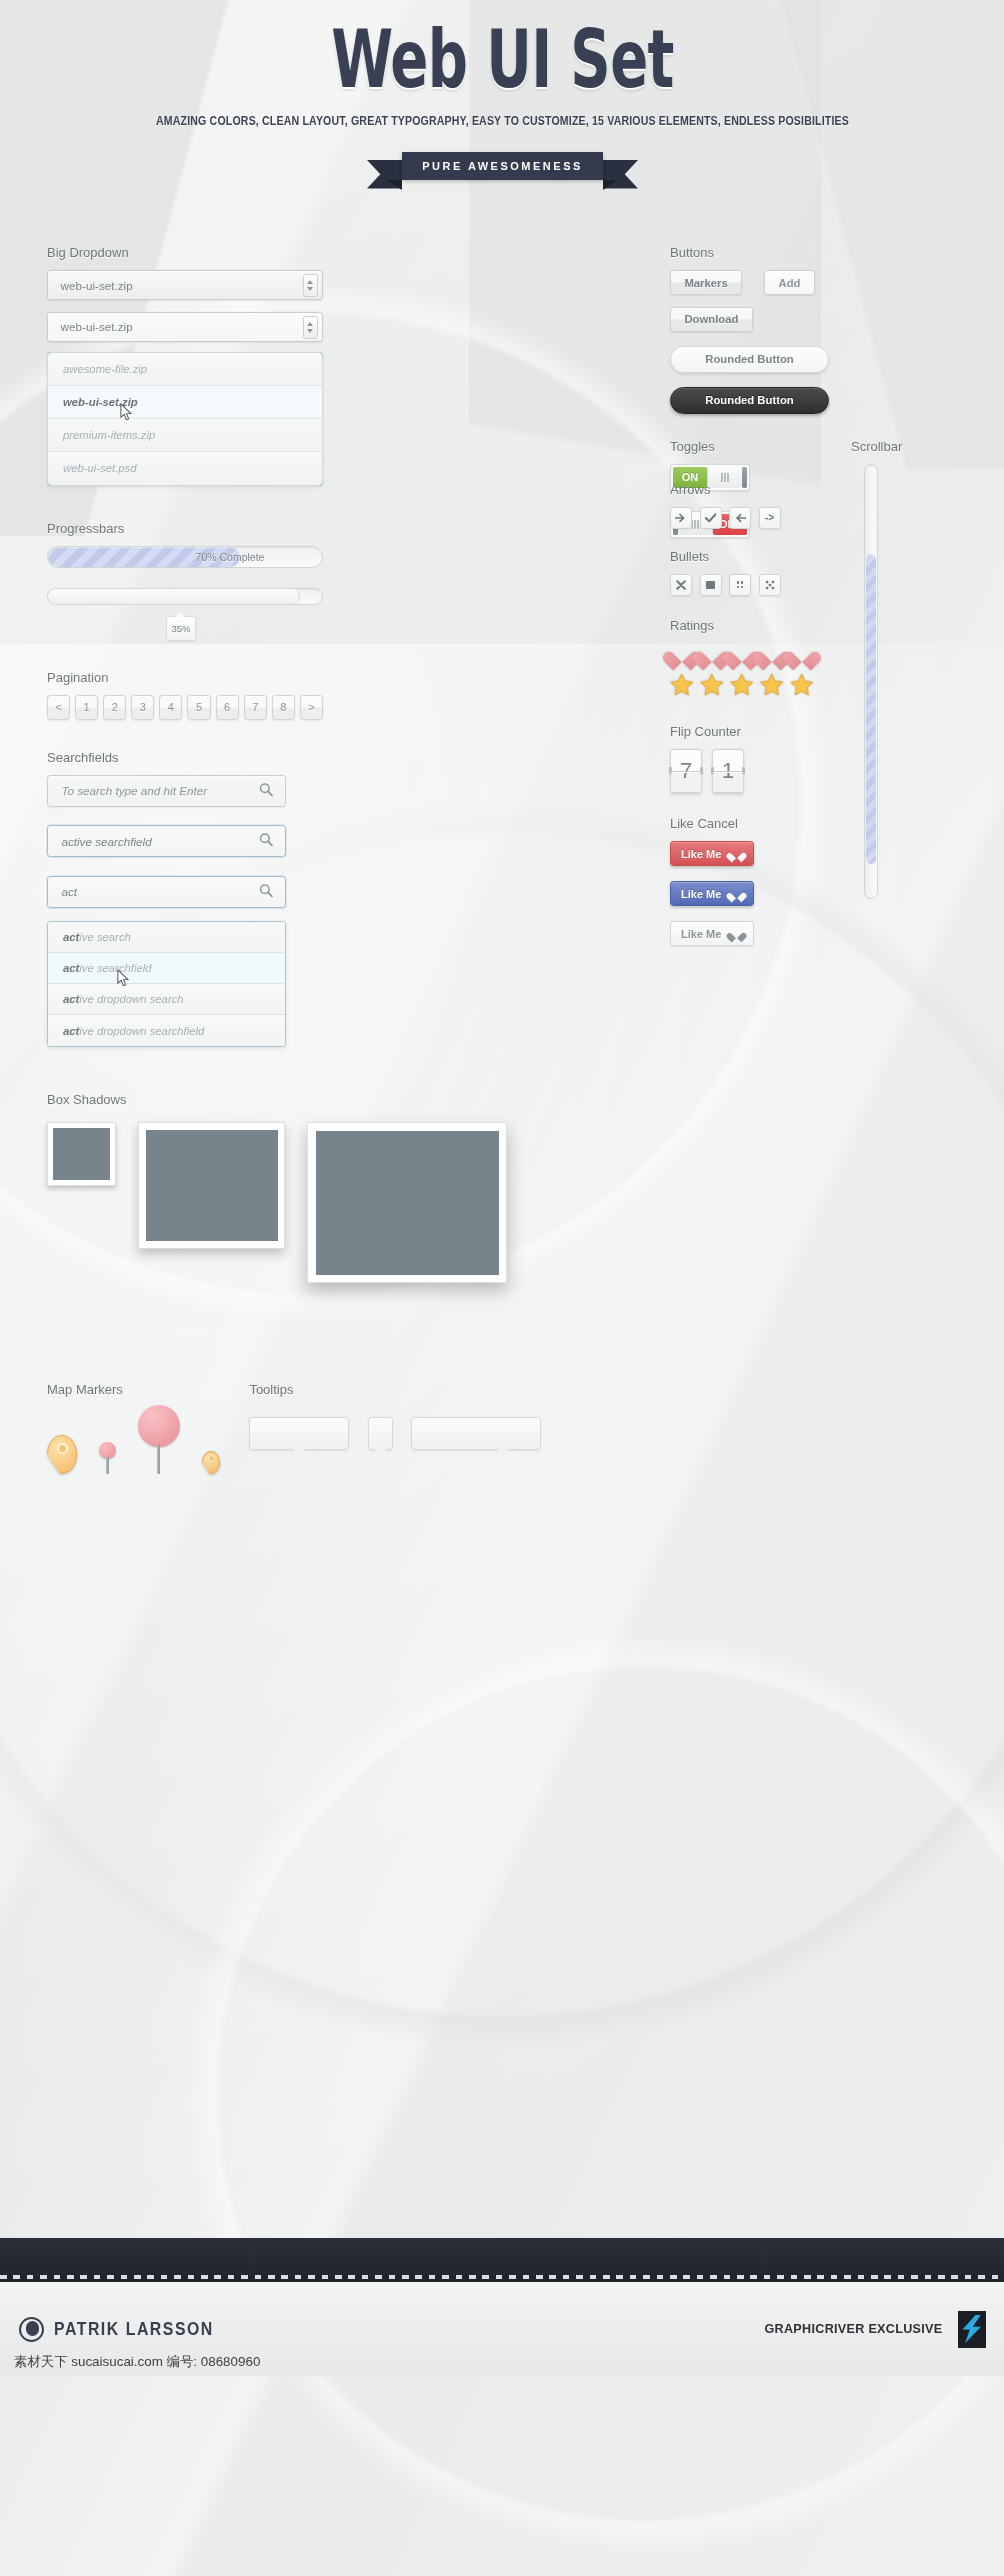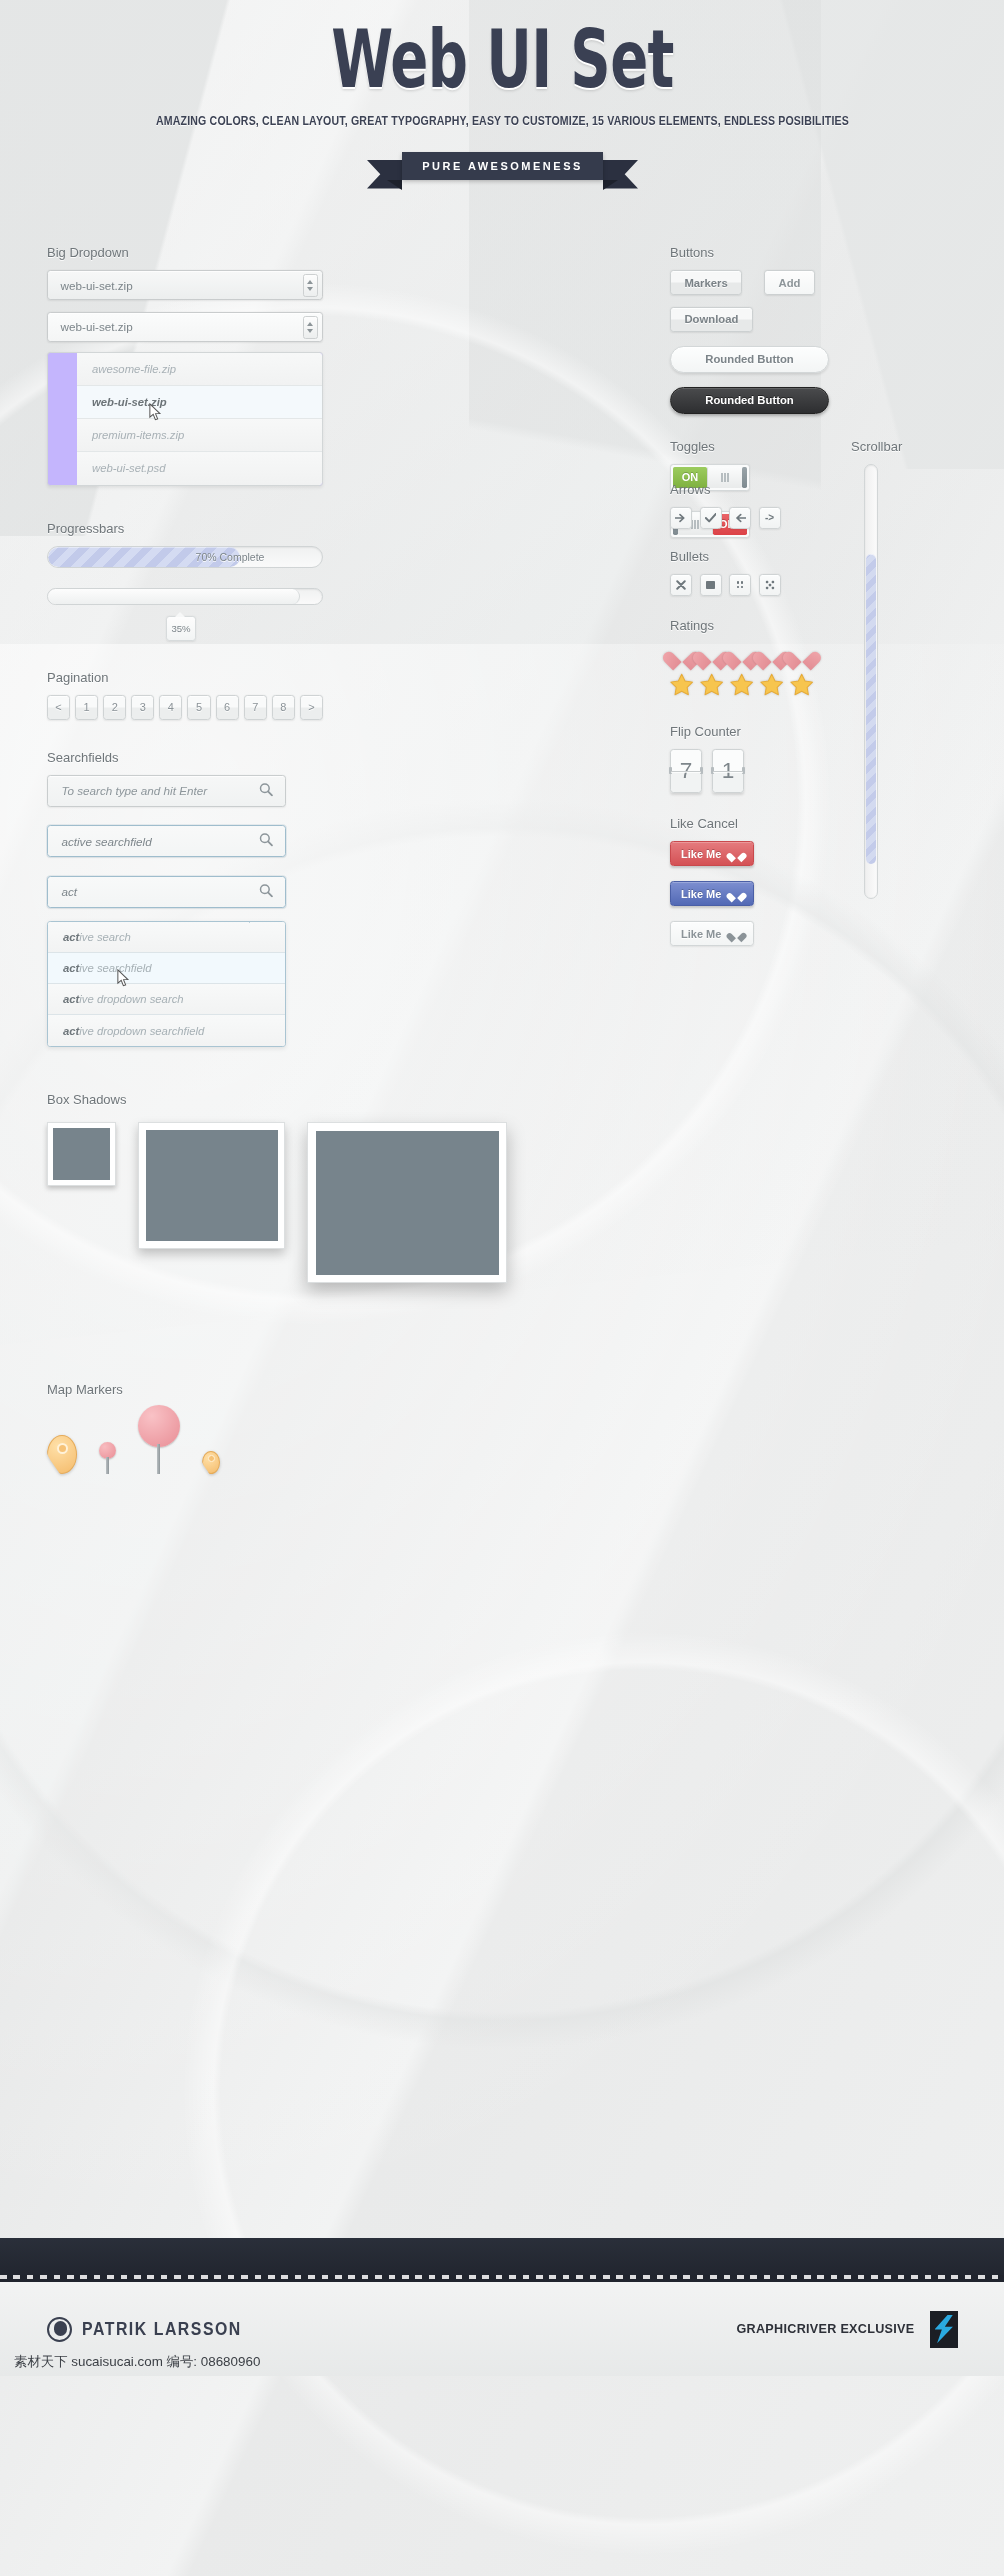--- a/index.html
+++ b/index.html
@@ -94,21 +94,21 @@
     position:absolute; right:4.2px; top:3.3px; width:15px; height:22.6px; border:0.8px solid #cdd0d1;
     border-radius:2.5px; background:linear-gradient(#fdfdfd,#eceeee);
     display:flex; flex-direction:column; align-items:center; justify-content:center; gap:2.5px;
   }
   .spinner i { display:block; width:0;height:0; border-left:3.3px solid transparent; border-right:3.3px solid transparent; }
   .spinner i.up { border-bottom:4.2px solid #8d9599; }
   .spinner i.dn { border-top:4.2px solid #8d9599; }
 
   .dd-list {
     margin-top: 10px; border:0.8px solid #d2d6d7; border-radius:3.3px; overflow:hidden;
-    background:#c4b5fd; box-shadow:0 1.7px 3.3px rgba(0,0,0,.07);padding-left:29px;
+    background:#0f766e; box-shadow:0 1.7px 3.3px rgba(0,0,0,.07);
   }
   .dd-item { height:33px; display:flex; align-items:center; padding:0 15px; font-size:11.3px;
              font-style:italic; color:#a8b1b6; border-bottom:0.8px solid #e3e7e8;
              background:linear-gradient(#f7f8f8,#f1f2f2); }
   .dd-item:last-child { border-bottom:none; }
   .dd-item.hover { background:#f4f9fc; color:#6c7478; font-weight:bold; position:relative; }
 
   
   .cursor { position:absolute; width:12.6px; height:18.4px; pointer-events:none; }
   .cursor svg { display:block; }
@@ -330,21 +330,21 @@
                background:#f0f2f2; clip-path:polygon(0 0,100% 0,50% 100%);
                filter: drop-shadow(0 0.8px 0.8px rgba(0,0,0,.1)); }
   .tt.a { width:100px; } .tt.b { width:25px; } .tt.c { width:130px; }
   .tt.c::after { left:auto; right:30px; }
 
   
   .stripe { margin-top:33px; height:44px; background:linear-gradient(#2a2f3a,#20242d); position:relative; }
   .stripe::after { content:""; position:absolute; bottom:3.3px; left:0; right:0; height:3.3px;
     background: repeating-linear-gradient(90deg,#fff 0 6.7px, #20242d 6.7px 13.4px); opacity:.85; }
   .footer { height:94px; background:linear-gradient(#f2f3f3,#e7e9e9); position:relative;
-            display:flex; align-items:center; justify-content:space-between; padding:0 47px; }
+            display:flex; align-items:center; justify-content:space-between; padding:0 19px; }
   .author { display:flex; align-items:center; gap:10px; }
   .author-mark { width:25px; height:25px; border-radius:50%; border:2.5px solid #3a4050; position:relative; }
   .author-mark::after { content:""; position:absolute; left:5px; top:2.5px; width:12.6px; height:15px;
                         background:#3a4050; border-radius:6.7px; }
   .author-name { font-size:17.6px; font-weight:bold; color:#3a4050; letter-spacing:1.7px;
                  transform:scaleX(.9); transform-origin:left; }
   .gr { display:flex; align-items:center; gap:15px; }
   .gr-text { font-size:12.6px; font-weight:bold; color:#2d3038; letter-spacing:0.3px; }
   .gr-logo { width:28.5px; height:37px; background:#1b1e24; position:relative; }
   .gr-logo::after { content:""; position:absolute; left:5px; top:4.2px; width:18.4px; height:28.5px;
@@ -519,20 +519,28 @@
             <div class="pin-ball big">
                 <div class="ball"></div>
                 <div class="needle"></div>
               </div>
             <div class="pin-teardrop small">
                 <div class="body"></div>
                 <div class="hole"></div>
               </div>
           </div>
         </div>
+        <div style="margin-left:18.4px">
+          <div class="label">Tooltips</div>
+          <div class="tt-row" style="margin-top:20px">
+            <div class="tt a"></div>
+            <div class="tt b"></div>
+            <div class="tt c"></div>
+          </div>
+        </div>
       </div>
     </div>
 
     <div class="col-right">
 
       
       <div class="label">Buttons</div>
       <div class="btn-row">
         <button class="btn">Markers</button>
         <button class="btn light">Add</button>

